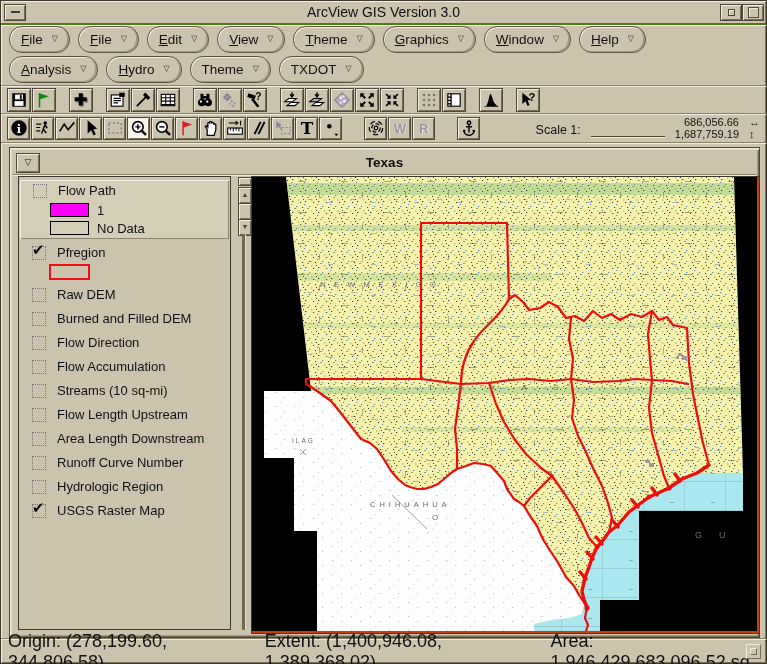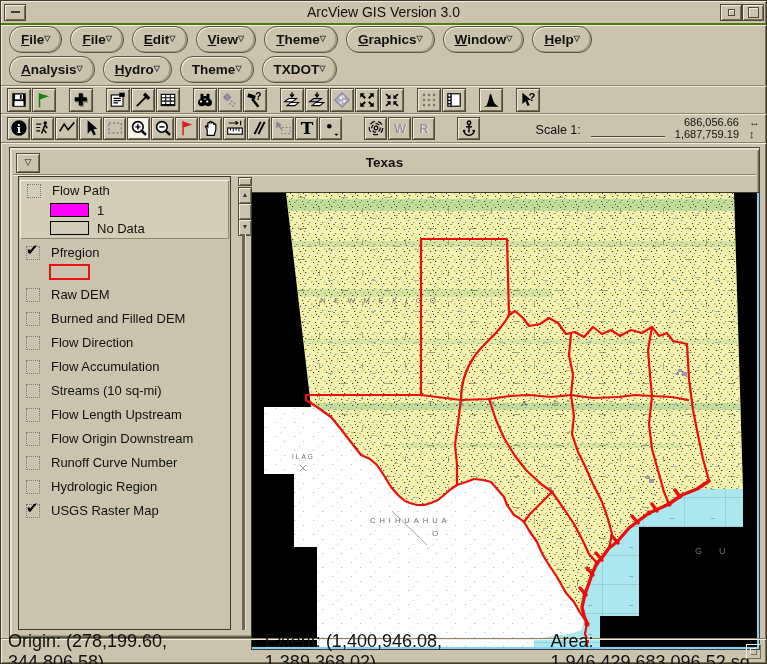--- a/index.html
+++ b/index.html
@@ -19,22 +19,22 @@
   .tb-left i{display:block;width:9px;height:2px;background:#3c3c3c;margin:6px auto;}
   .tb-dot{right:24px;}
   .tb-dot i{display:block;width:5px;height:5px;margin:4px auto;background:var(--face);
             border:1px solid #50493a;box-shadow:inset 1px 1px 0 var(--hi);}
   .tb-max{right:2px;}
   .tb-max i{display:block;width:9px;height:9px;margin:2px auto;border:1px solid #50493a;box-shadow:inset 1px 1px 0 var(--hi);}
   
   .menurow{position:absolute;left:8px;right:2px;height:26px;display:flex;gap:8px;align-items:center;}
   #menurow1{top:25px;} #menurow2{top:55px;}
   .menubtn{height:25px;border:1px solid #5c5545;border-radius:13px;display:inline-flex;align-items:center;
-           padding:0 11px;background:var(--face);font-size:13.5px;white-space:nowrap;
-           box-shadow:inset 1px 1px 0 var(--hi), inset -2px -1px 0 #a49c84;font-weight:bold;}
+           gap:9px;padding:0 11px;background:var(--face);font-size:13.5px;white-space:nowrap;
+           box-shadow:inset 1px 1px 0 var(--hi), inset -2px -1px 0 #a49c84;}
   .menubtn .u{text-decoration:underline;}
   .tri{font-size:8px;color:#333;line-height:1;}
   .etch{position:absolute;left:0;right:0;height:0;border-top:1px solid #8a8268;border-bottom:1px solid var(--hi);}
   #etch1{top:84px;} #etch2{top:112px;} #etch3{top:141px;}
   
   .toolbar{position:absolute;left:6px;right:2px;height:26px;display:flex;gap:13px;align-items:center;}
   #toolbar1{top:86px;}
   #toolbar2{top:114px;gap:22px;}
   .tgroup{display:flex;gap:1px;}
   .tbtn{width:24px;height:24px;background:var(--face);border:1px solid #50493a;padding:0;margin:0;
@@ -54,32 +54,32 @@
           box-shadow:inset 1px 1px 0 var(--hi), inset 2px 2px 0 #ddd7c4, inset -1px -1px 0 var(--sh), inset -2px -2px 0 #a39b83;}
   .dtitle{position:absolute;left:3px;right:3px;top:3px;height:23px;border-bottom:1px solid #8a8268;
           box-shadow:0 1px 0 var(--hi);text-align:center;font-weight:bold;font-size:13.5px;line-height:23px;}
   .dmenu-btn{position:absolute;left:3px;top:2px;width:22px;height:18px;font-size:9px;line-height:17px;text-align:center;font-weight:normal;}
   .dbody{position:absolute;left:3px;right:3px;top:26px;bottom:3px;}
   
   .legend{position:absolute;left:5px;top:2px;width:211px;bottom:4px;border:1px solid #3e3a2e;
           background:var(--face);overflow:hidden;font-size:13px;padding-top:2px;}
   .litem{margin-top:3px;}
   .litem.sel{background:#d4cdb7;box-shadow:inset 1px 1px 0 #f2eee1, inset -1px -1px 0 #8e8670;margin:1px 1px 2px 1px;padding-bottom:2px;}
-  .lrow{display:flex;align-items:center;height:21px;padding-left:7px;gap:11px;}
+  .lrow{display:flex;align-items:center;height:21px;gap:11px;margin-left:13px;}
   .cb{width:12px;height:12px;border:1px dotted #7d7186;position:relative;flex:none;}
   .chk{position:absolute;left:-1px;top:-6px;font-size:15px;color:#000;}
   .srow{display:flex;align-items:center;height:18px;padding-left:30px;gap:8px;}
   .swatch{width:37px;height:12px;border:1.5px solid #000;flex:none;}
   
   .olscroll{position:absolute;left:224px;top:2px;width:15px;bottom:4px;}
   .anchorbox{position:absolute;left:1px;top:1px;width:12px;height:7px;}
   .elevbox{position:absolute;left:1px;width:12px;height:15px;font-size:7px;line-height:14px;text-align:center;color:#3a3a3a;}
   .cable{position:absolute;left:5px;top:58px;bottom:0;width:3px;background:#6f6852;border-right:1px solid #e0dac8;}
   
-  .mapwrap{position:absolute;left:238px;top:18px;width:507px;height:456px;border:1px solid #3e3a2e;background:#7dd3fc;}
+  .mapwrap{position:absolute;left:238px;top:2px;width:507px;height:456px;border:1px solid #3e3a2e;background:#c2410c;}
   
   #etch4{top:637px;}
   .statusbar{position:absolute;left:0;right:0;top:639px;height:23px;display:flex;align-items:center;font-size:18px;}
   .st1{margin-left:7px;} .st2{margin-left:30px;} .st3{margin-left:30px;}
   .grip{position:absolute;right:5px;top:4px;width:13px;height:13px;
         border-top:1px solid var(--hi);border-left:1px solid var(--hi);
         border-right:1px solid var(--sh);border-bottom:1px solid var(--sh);}
   .grip i{display:block;width:5px;height:5px;margin:3px;border-top:1px solid var(--hi);border-left:1px solid var(--hi);
           border-right:1px solid var(--sh);border-bottom:1px solid var(--sh);}
 </style>
@@ -594,21 +594,21 @@
           </div>
           <div class="litem">
             <div class="lrow">
               <span class="cb"></span>
               <span>Flow Length Upstream</span>
             </div>
           </div>
           <div class="litem">
             <div class="lrow">
               <span class="cb"></span>
-              <span>Flow Origin Downstream</span>
+              <span>Area Length Downstream</span>
             </div>
           </div>
           <div class="litem">
             <div class="lrow">
               <span class="cb"></span>
               <span>Runoff Curve Number</span>
             </div>
           </div>
           <div class="litem">
             <div class="lrow">

